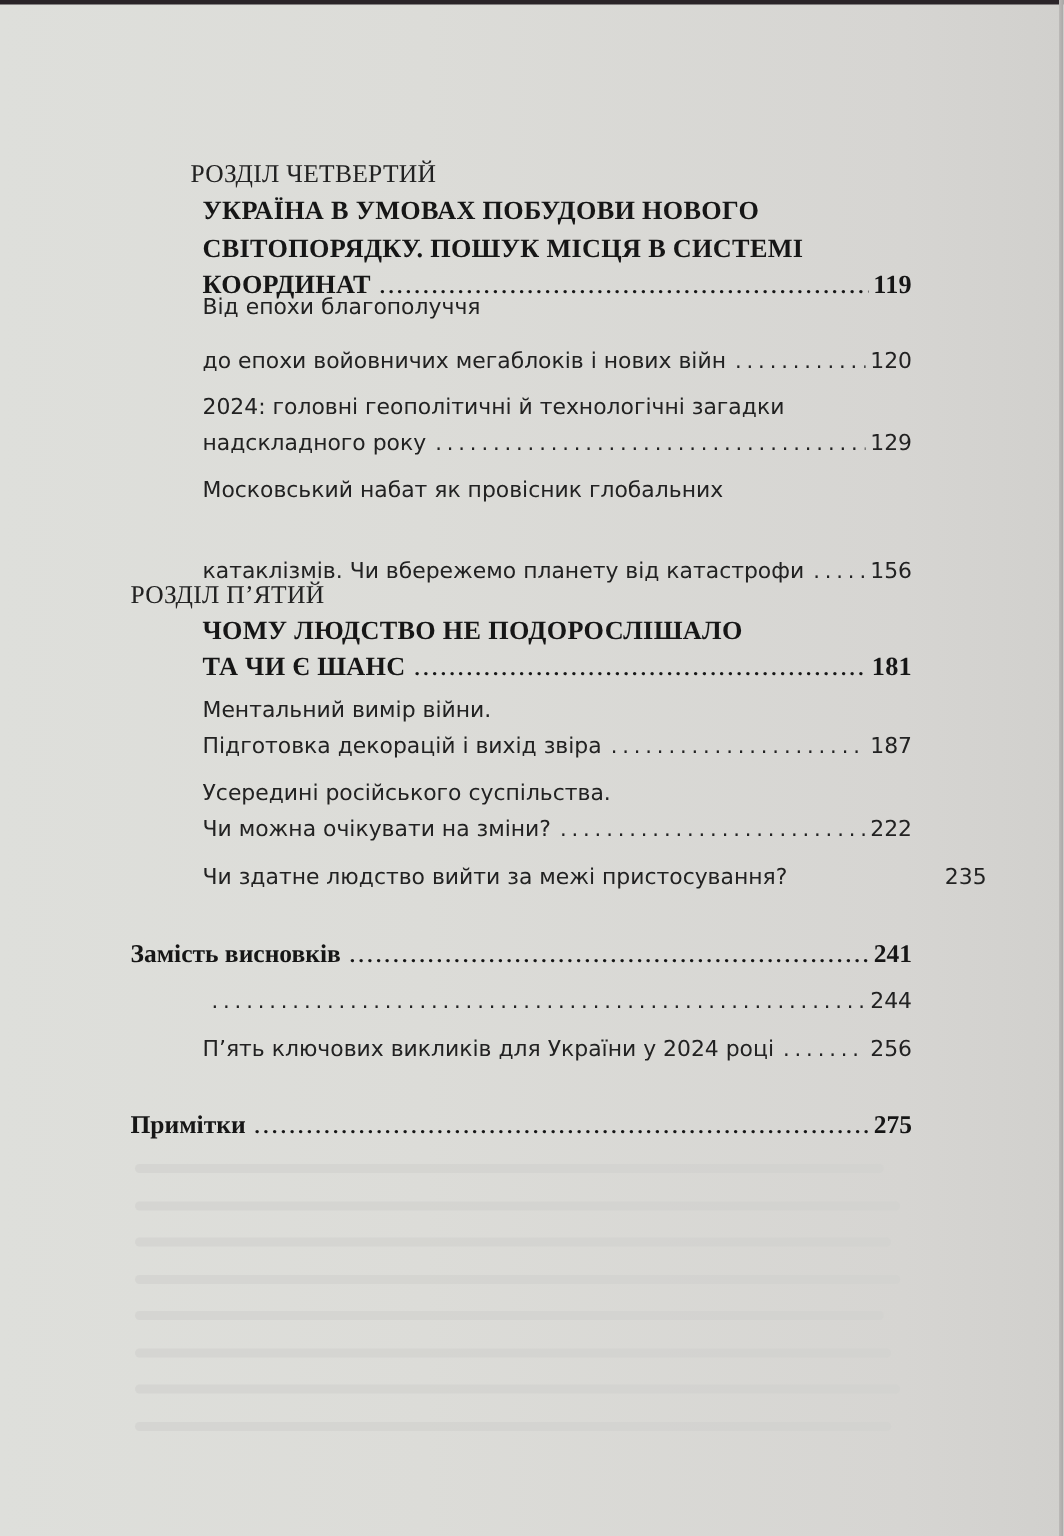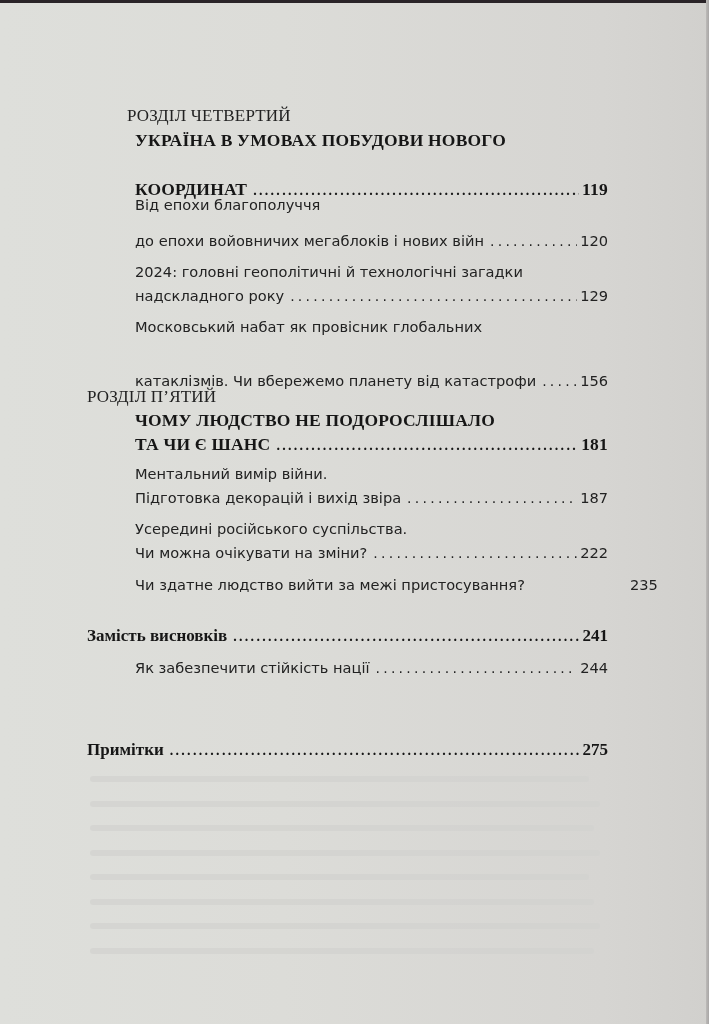--- a/index.html
+++ b/index.html
@@ -121,20 +121,21 @@
     <div class="bleed-line" style="width:96%"></div>
     <div class="bleed-line" style="width:97%"></div>
     <div class="bleed-line" style="width:98%"></div>
     <div class="bleed-line" style="width:97%"></div>
   </div>
 
   <div class="toc">
 
     <div class="line part-label" style="left:87px; top:106px;margin-left:40px;">РОЗДІЛ ЧЕТВЕРТИЙ</div>
     <div class="line chapter" style="left:135px; top:130px;">УКРАЇНА В УМОВАХ ПОБУДОВИ НОВОГО</div>
+    <div class="line chapter" style="left:135px; top:155px;">СВІТОПОРЯДКУ. ПОШУК МІСЦЯ В СИСТЕМІ</div>
     <div class="leader-row chapter" style="left:135px; top:179px; width:473px;">
       <span class="txt">КООРДИНАТ</span>
       <span class="dots"></span>
       <span class="pg">119</span>
     </div>
 
     <div class="line entry" style="left:135px; top:195px;">Від епохи благополуччя</div>
     <div class="leader-row entry" style="left:135px; top:231px; width:473px;">
       <span class="txt">до епохи войовничих мегаблоків і нових війн</span>
       <span class="dots"></span>
@@ -182,23 +183,27 @@
       <span class="dots"></span>
       <span class="pg">235</span>
     </div>
 
     <div class="leader-row bold-entry" style="left:87px; top:626px; width:521px;">
       <span class="txt">Замість висновків</span>
       <span class="dots"></span>
       <span class="pg">241</span>
     </div>
     <div class="leader-row entry" style="left:135px; top:658px; width:473px;">
-      <span class="txt">Як забезпечити стійкість нації</span>
       <span class="dots"></span>
       <span class="pg">244</span>
+    </div>
+    <div class="leader-row entry" style="left:135px; top:690px; width:473px;">
+      <span class="txt">П’ять ключових викликів для України у 2024 році</span>
+      <span class="dots"></span>
+      <span class="pg">256</span>
     </div>
 
     <div class="leader-row bold-entry" style="left:87px; top:740px; width:521px;">
       <span class="txt">Примітки</span>
       <span class="dots"></span>
       <span class="pg">275</span>
     </div>
 
   </div>
 </div>

